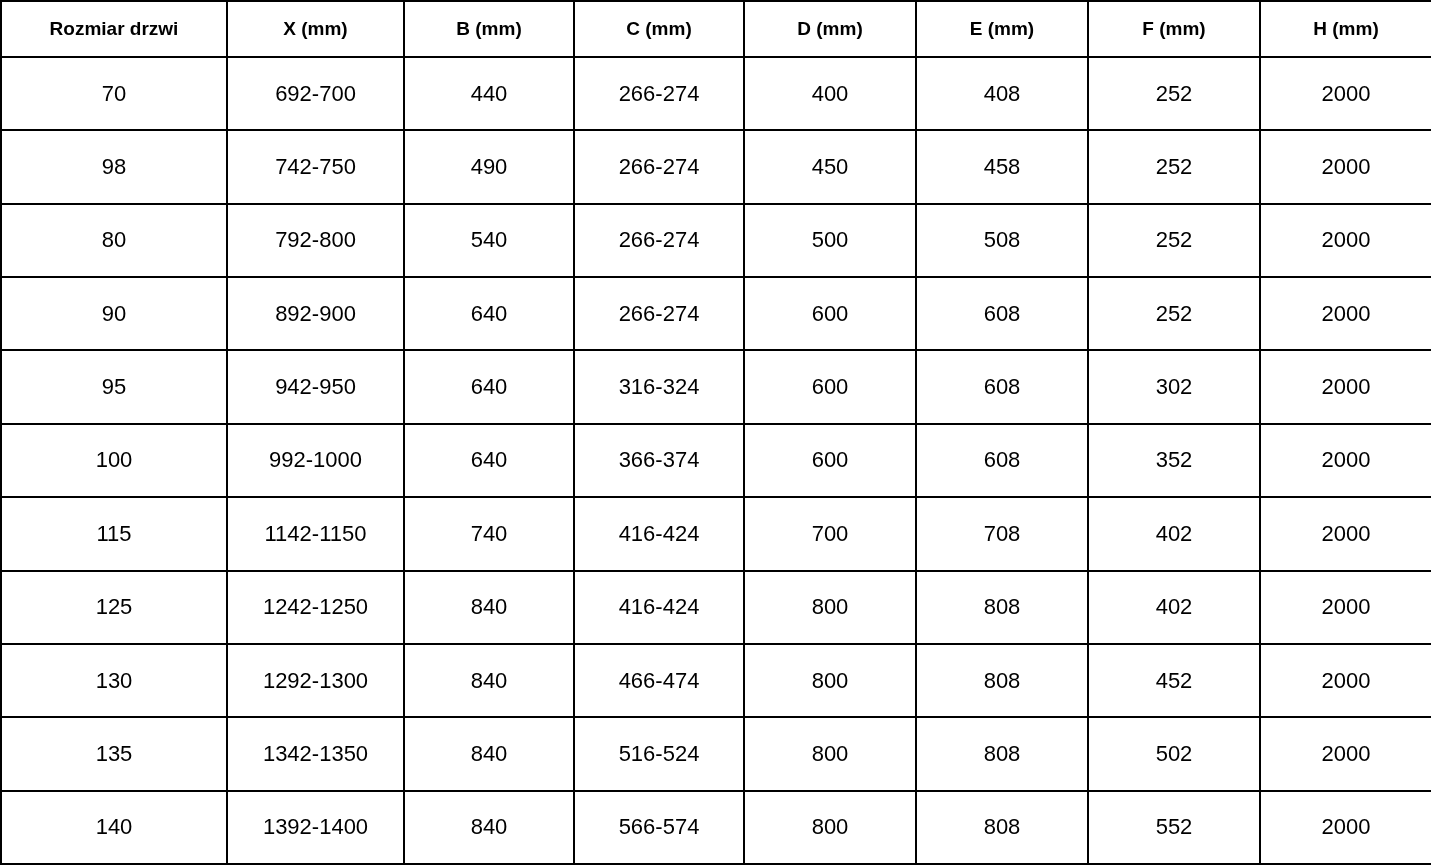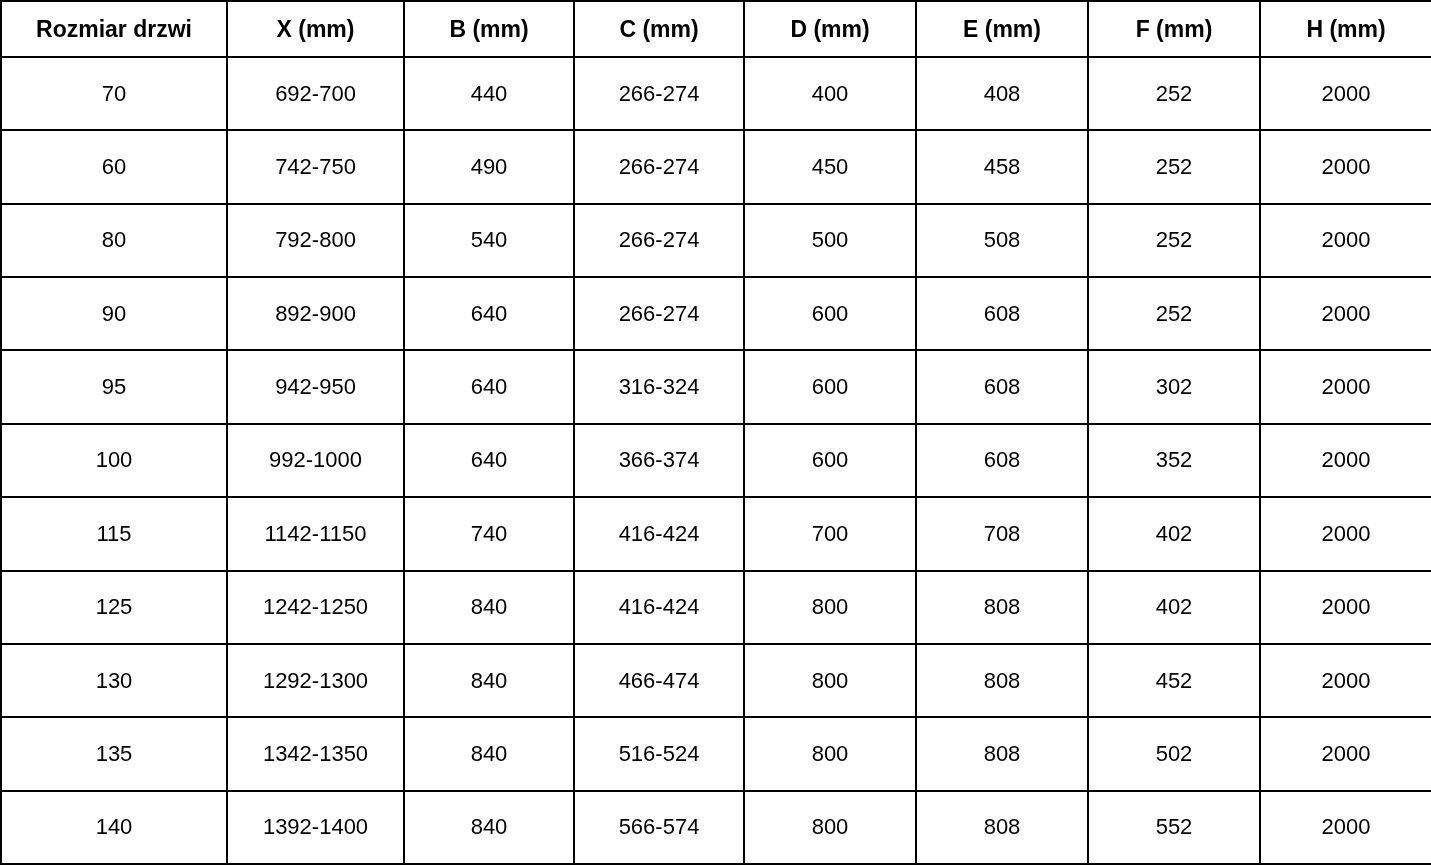--- a/index.html
+++ b/index.html
@@ -25,21 +25,21 @@
   table.size-table td {
     border: 2px solid #000000;
     text-align: center;
     vertical-align: middle;
     padding: 0;
     overflow: hidden;
     white-space: nowrap;
   }
   table.size-table th {
     font-weight: bold;
-    font-size: 23px;
+    font-size: 19px;
     height: 54px;
   }
   table.size-table td {
     font-weight: normal;
     font-size: 22px;
   }
 </style>
 </head>
 <body>
 
@@ -72,21 +72,21 @@
         <td>70</td>
         <td>692-700</td>
         <td>440</td>
         <td>266-274</td>
         <td>400</td>
         <td>408</td>
         <td>252</td>
         <td>2000</td>
       </tr>
       <tr>
-        <td>60</td>
+        <td>98</td>
         <td>742-750</td>
         <td>490</td>
         <td>266-274</td>
         <td>450</td>
         <td>458</td>
         <td>252</td>
         <td>2000</td>
       </tr>
       <tr>
         <td>80</td>

